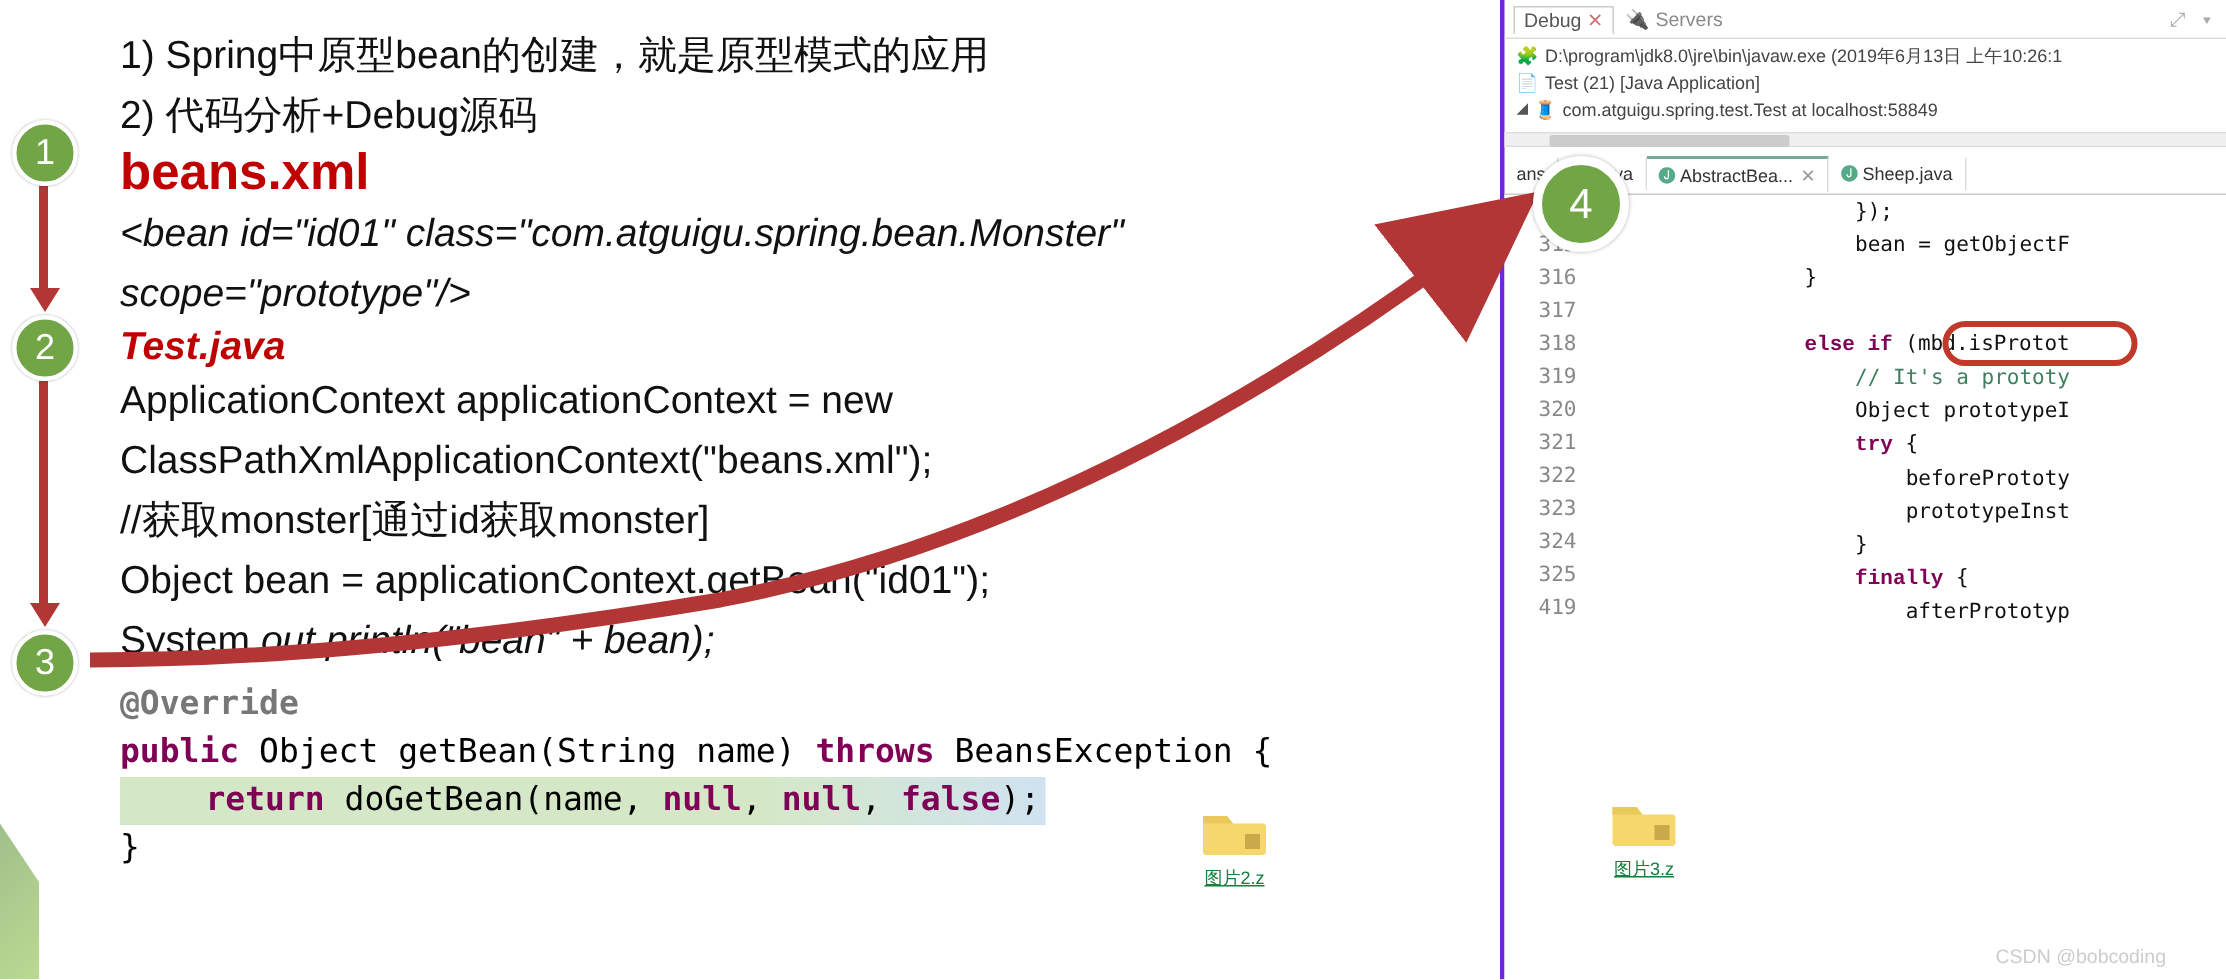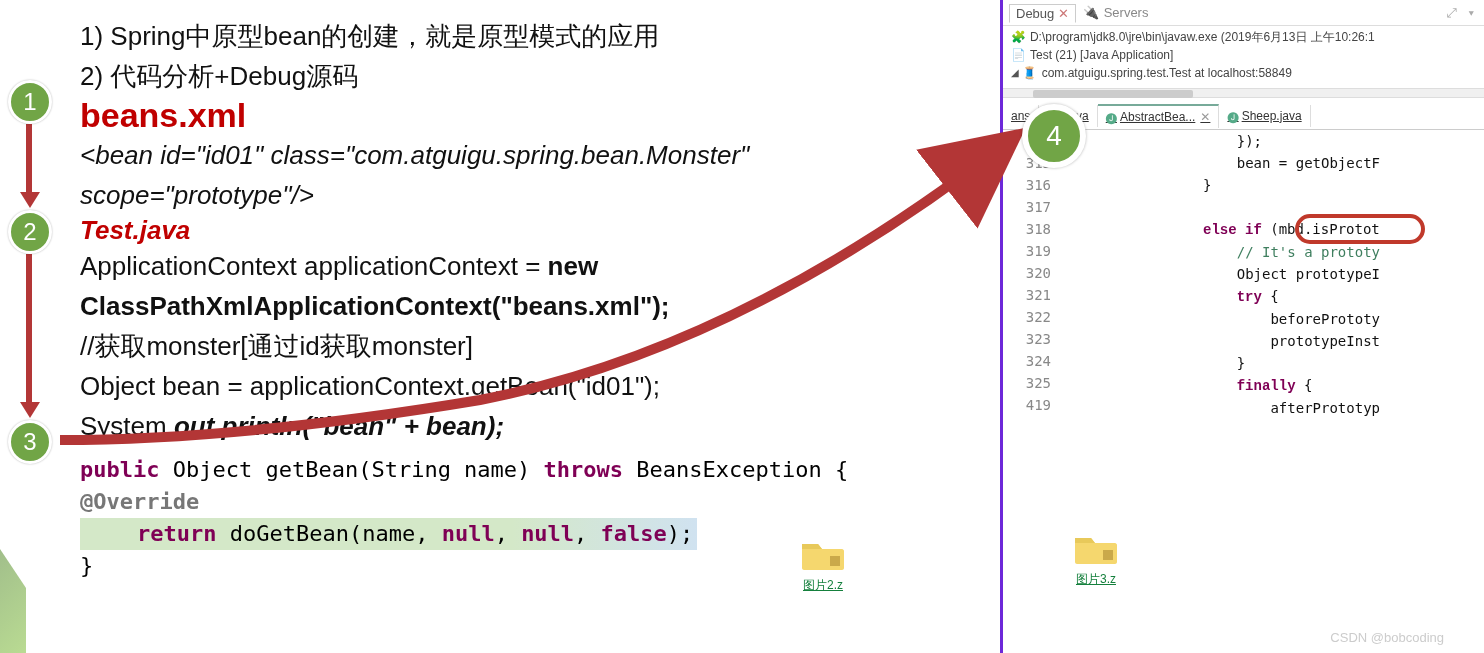--- a/index.html
+++ b/index.html
@@ -7,37 +7,37 @@
     .main { display: flex; height: 100%; }
     .left-col { width: 60px; position: relative; }
     .step { position: absolute; left: 8px; width: 44px; height: 44px; border-radius: 50%; background: #71a546; border: 3px solid #fff; color: #fff; display: flex; align-items: center; justify-content: center; font-size: 24px; font-weight: 400; z-index: 10; box-shadow: 0 0 2px rgba(0,0,0,0.3); }
     .arrow-down { position: absolute; left: 26px; width: 6px; background: #b33636; z-index: 5; }
     .arrow-head { position: absolute; left: 20px; width: 0; height: 0; border-left: 10px solid transparent; border-right: 10px solid transparent; border-top: 16px solid #b33636; z-index: 5; }
     .content { flex: 1; padding: 16px 10px 0 80px; margin-left: -60px; position: relative; }
     .line { font-size: 26px; line-height: 40px; color: #111; }
     .red-bold { color: #c00000; font-weight: bold; font-size: 34px; }
     .red-italic { color: #c00000; font-style: italic; font-weight: bold; font-size: 26px; }
     .italic { font-style: italic; }
-    .bold { font-weight: bold; }
+    .bold { font-weight: normal; }
     .code-block { font-family: Consolas, Monaco, monospace; font-size: 22px; line-height: 32px; margin-top: 8px; position: relative; }
     .code-block .anno { color: #777; font-weight: bold; }
     .code-block .kw { color: #7f0055; font-weight: bold; }
     .code-block .highlight-line { background: linear-gradient(to right, #d4e8c8 70%, #d0e2f0 100%); padding: 0 4px; display: inline-block; }
     .right-panel { width: 484px; background: #fff; border-left: 3px solid #6d28d9; position: relative; font-family: "Segoe UI", Tahoma, sans-serif; }
     .debug-bar { display: flex; align-items: center; padding: 2px 6px; border-bottom: 1px solid #ddd; height: 26px; font-size: 13px; color: #555; }
     .debug-tab { background: #fff; padding: 1px 6px; border: 1px solid #ccc; border-bottom: 1px solid #fff; margin-bottom: -1px; }
     .debug-servers { margin-left: 8px; color: #888; }
     .debug-icons { margin-left: auto; color: #aaa; letter-spacing: 4px; }
     .process-info { padding: 2px 8px; font-size: 12px; color: #444; line-height: 18px; }
     .process-info .row { display: flex; align-items: center; gap: 4px; }
     .tri { font-size: 10px; color: #555; }
     .scroll-area { height: 10px; background: #f0f0f0; border-top: 1px solid #ddd; border-bottom: 1px solid #ddd; margin: 4px 0; position: relative; }
     .scroll-area .thumb { position: absolute; left: 30px; width: 160px; height: 8px; background: #ccc; top: 1px; border-radius: 2px; }
     .editor-tabs { display: flex; align-items: center; border-bottom: 1px solid #ccc; height: 28px; font-size: 12px; }
-    .editor-tab { padding: 4px 8px; color: #333; border-right: 1px solid #ddd; white-space: nowrap; display: flex; align-items: flex-end; gap: 3px; text-decoration: underline; }
+    .editor-tab { padding: 4px 8px; color: #333; border-right: 1px solid #ddd; white-space: nowrap; display: flex; align-items: flex-start; gap: 3px; }
     .editor-tab.active { background: #fff; border-top: 2px solid #7a9; }
     .tab-icon-java { color: #5a8; font-size: 11px; }
     .tab-close { color: #999; margin-left: 2px; }
     .gutter-code { display: flex; font-family: Consolas, Monaco, monospace; font-size: 14px; height: calc(100% - 120px); }
     .gutter { width: 56px; background: #fff; color: #888; text-align: right; padding-right: 8px; line-height: 22px; }
     .code-area { flex: 1; line-height: 22px; color: #111; padding-left: 4px; overflow: hidden; }
     .code-area .kw2 { color: #7f0055; font-weight: bold; font-family: Liberation Mono, monospace; }
     .code-area .cmt { color: #3f7f5f; }
     .code-area .ind { display: inline-block; width: 140px; }
     .circle-red { position: absolute; border: 4px solid #c0392b; border-radius: 20px; height: 30px; width: 120px; }
@@ -70,22 +70,22 @@
     <div class="red-bold">beans.xml</div>
     <div class="line italic">&lt;bean id="id01" class="com.atguigu.spring.bean.Monster" scope="prototype"/&gt;</div>
     <div class="red-italic">Test.java</div>
     <div class="line"><span>ApplicationContext applicationContext = </span><span class="bold">new</span></div>
     <div class="line bold">ClassPathXmlApplicationContext("beans.xml");</div>
     <div class="line">//获取monster[通过id获取monster]</div>
     <div class="line">Object bean = applicationContext.getBean("id01");</div>
     <div class="line"><span>System.</span><span class="bold italic">out.println("bean" + bean);</span></div>
 
     <div class="code-block">
+      <div><span class="anno">@Override</span></div>
       <div><span class="kw">public</span><span> Object getBean(String name) </span><span class="kw">throws</span><span> BeansException {</span></div>
-      <div><span class="anno">@Override</span></div>
       <div class="highlight-line">&nbsp;&nbsp;&nbsp;&nbsp;<span class="kw">return</span><span> doGetBean(name, </span><span class="kw">null</span><span>, </span><span class="kw">null</span><span>, </span><span class="kw">false</span><span>);</span></div>
       <div><span>}</span></div>
     </div>
 
     <div class="folder-block" style="left:800px; top:536px">
       <svg class="folder-icon-svg" viewBox="0 0 46 36">
           <path fill="#f5d76e" d="M2 8h16l4 5h20c1 0 2 1 2 2v17c0 1-1 2-2 2H4c-1 0-2-1-2-2V8z"></path>
           <path fill="#e8c95a" d="M2 8h16l4 5H2z"></path>
           <path fill="#caa94a" d="M30 20h10v10H30z"></path>
         </svg>

